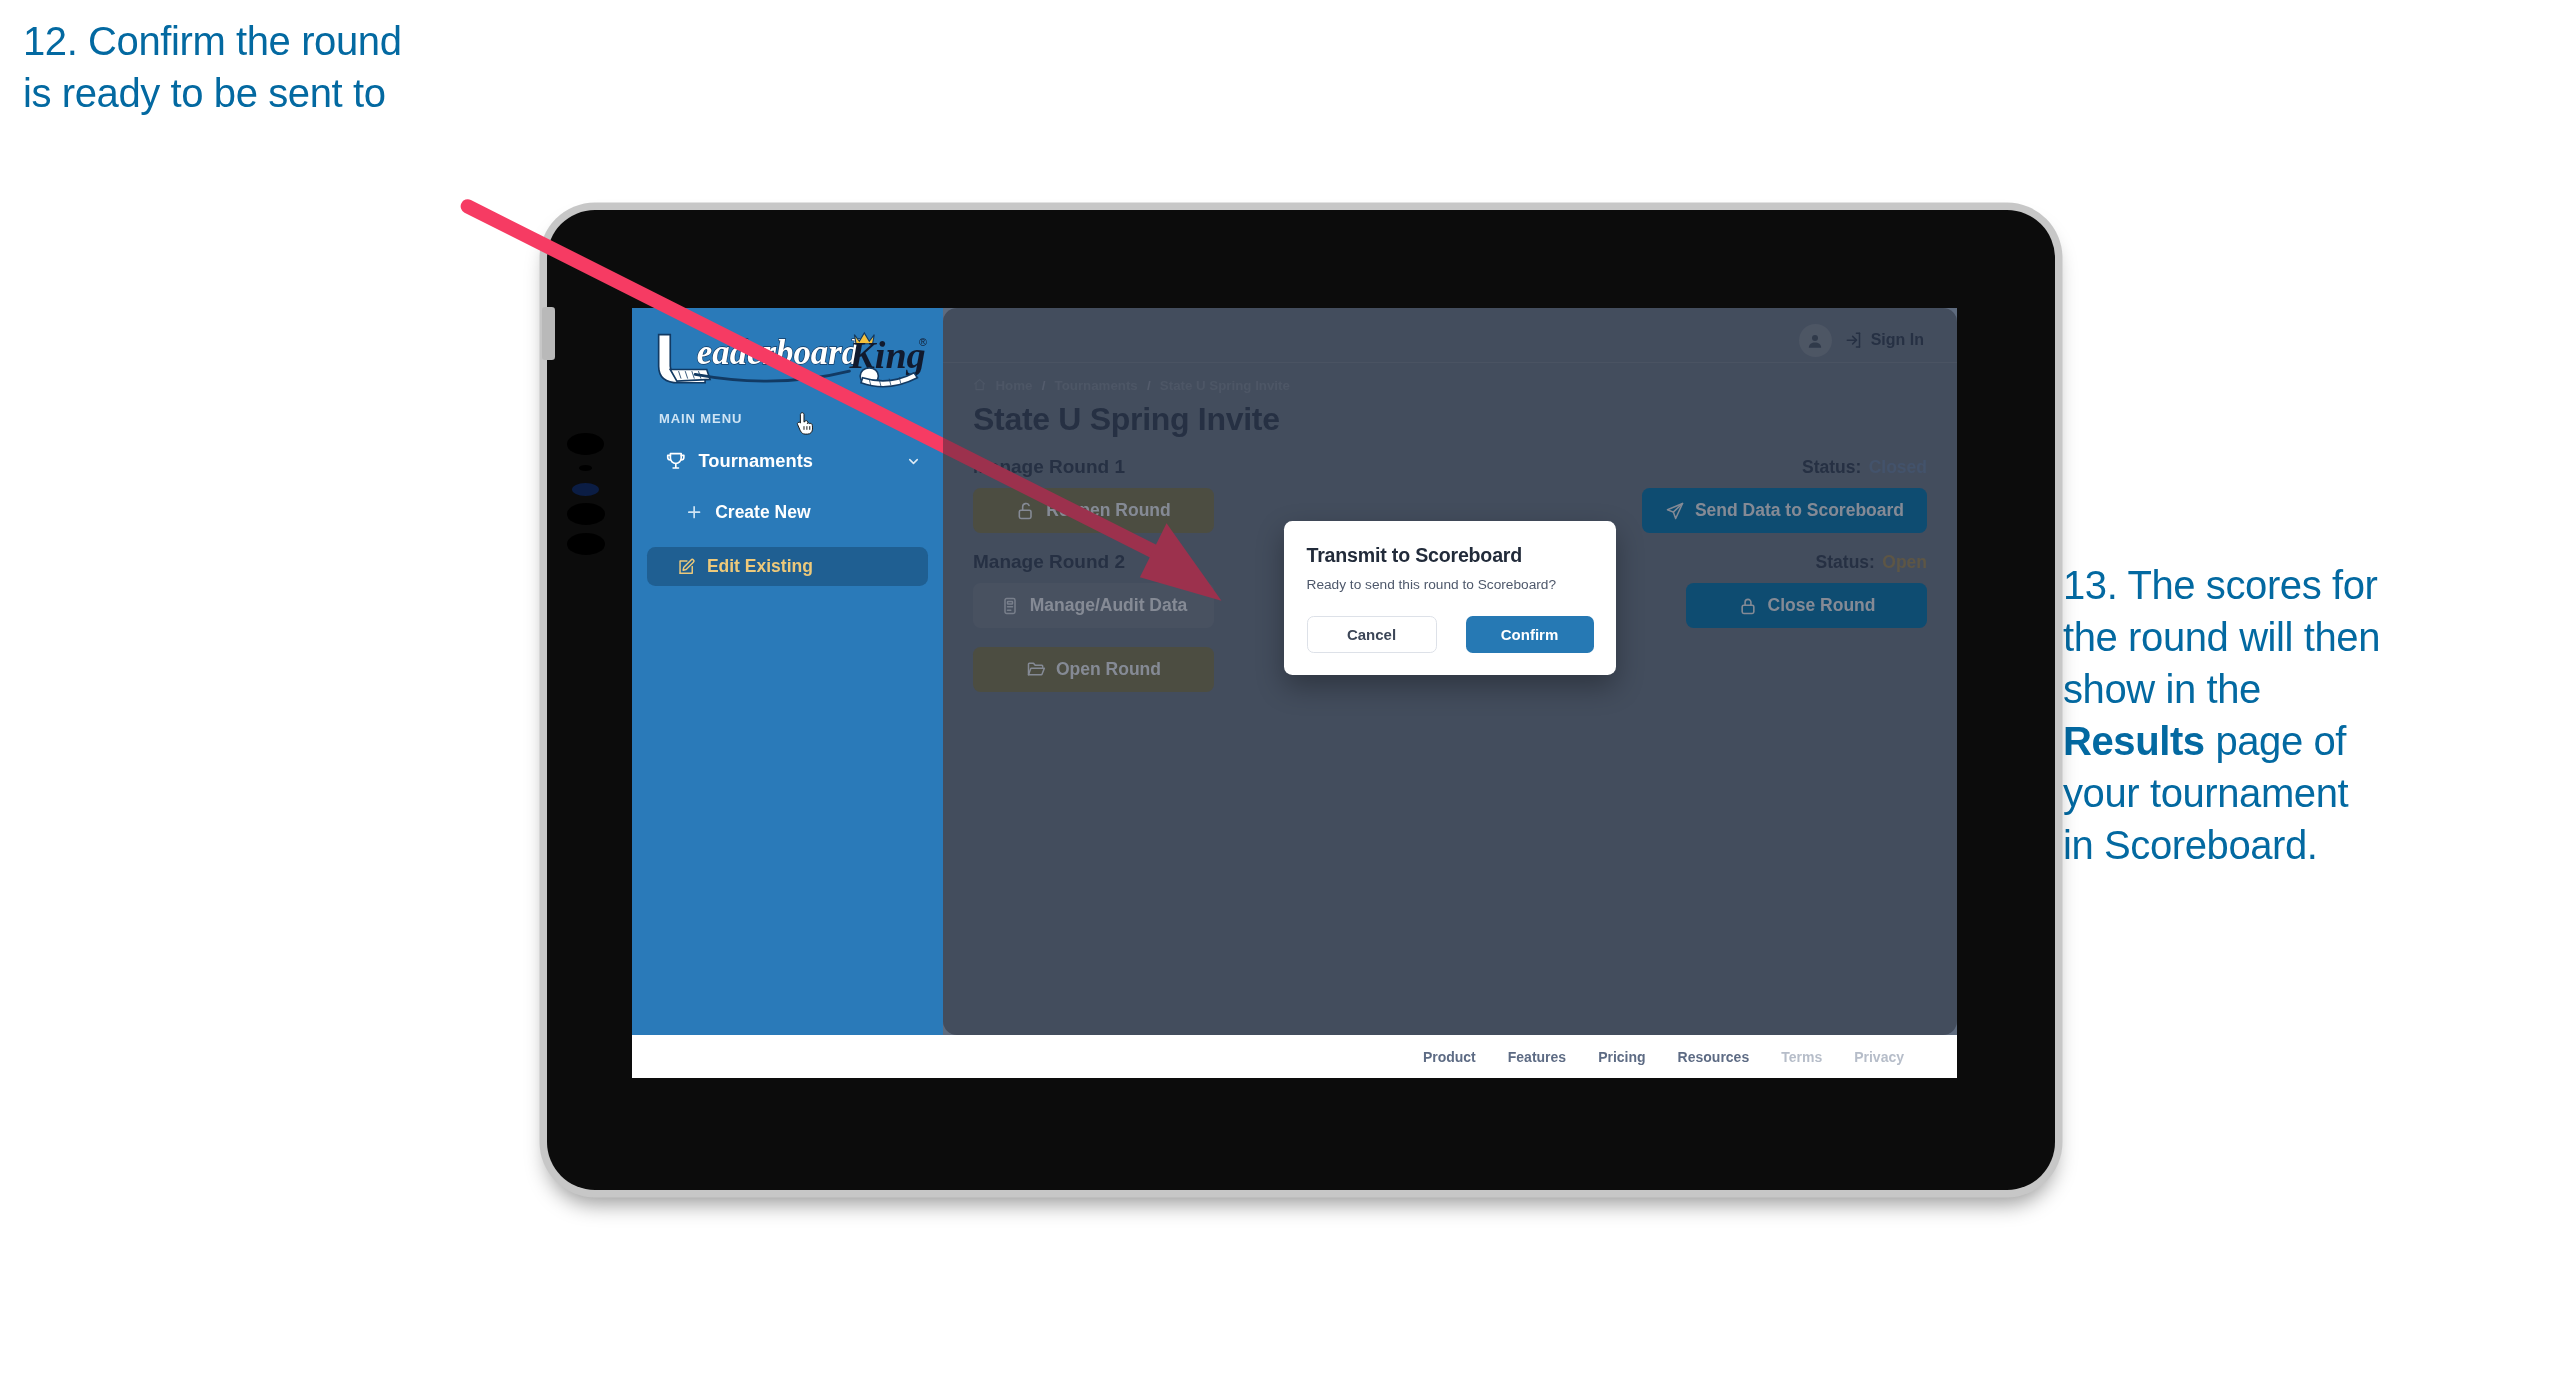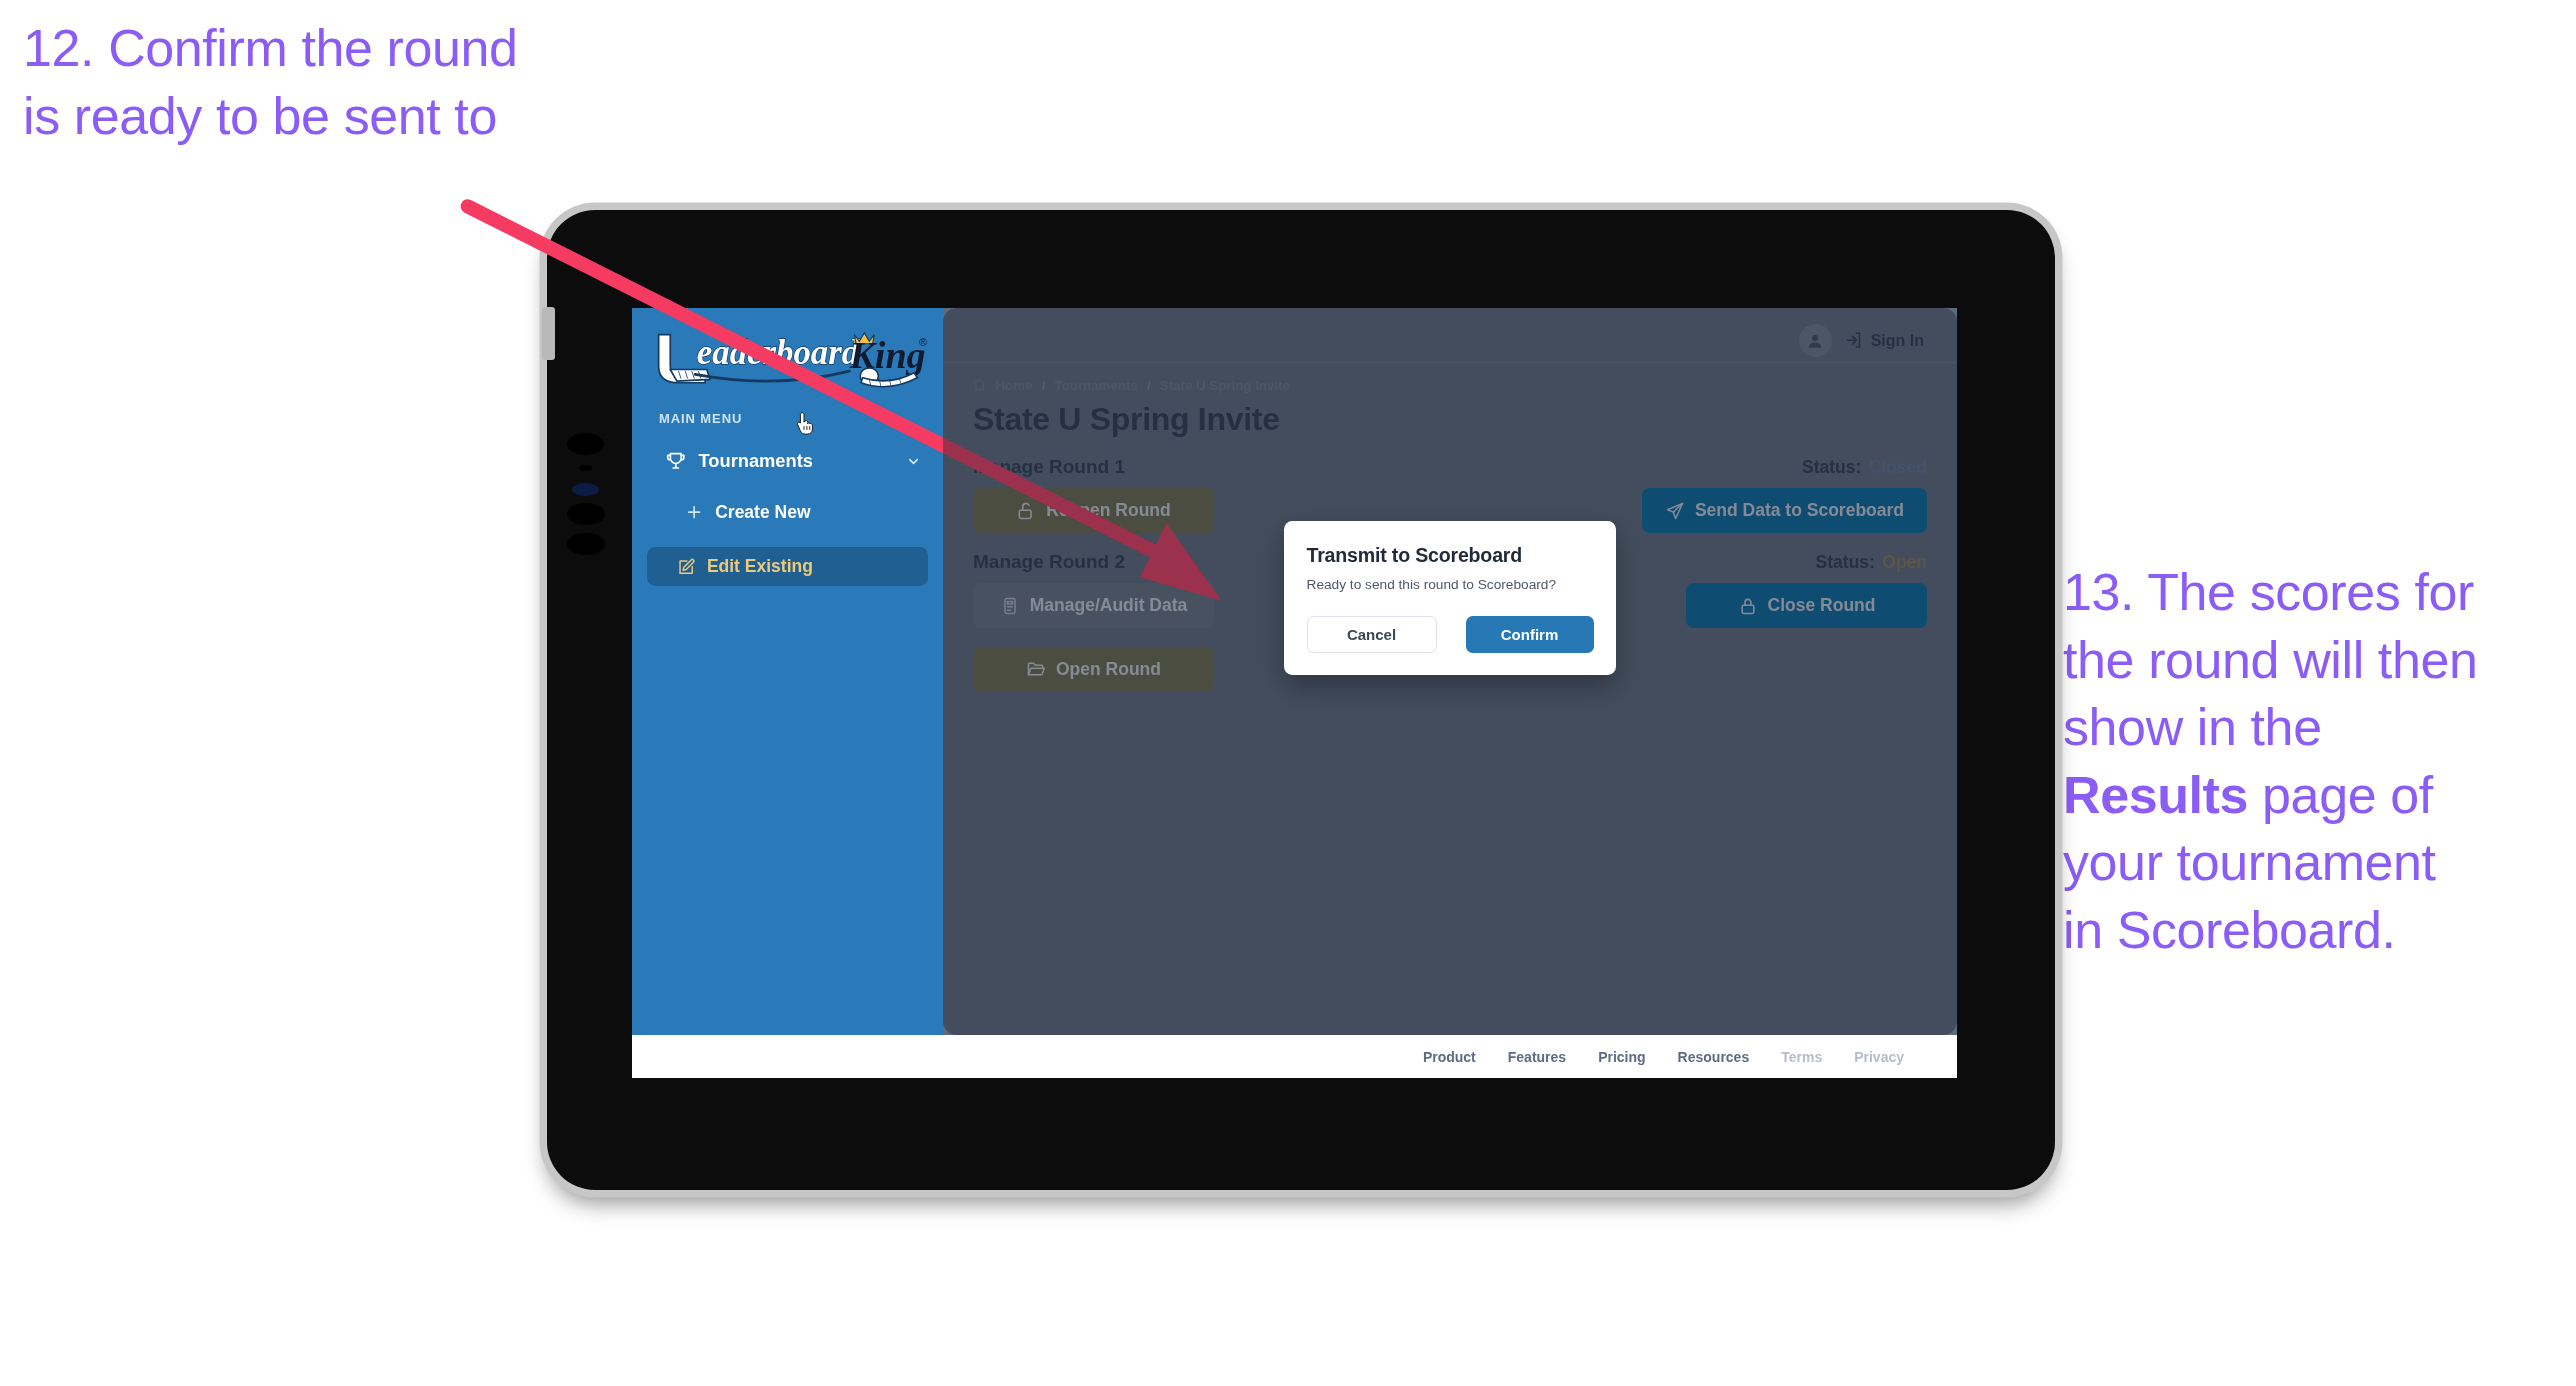--- a/index.html
+++ b/index.html
@@ -7,22 +7,22 @@
     width: 2576px; height: 1386px;
     background: #ffffff;
     font-family: "Liberation Sans", sans-serif;
     overflow: hidden;
   }
   #root { position: relative; width: 2576px; height: 1386px; }
 
   
   .caption {
     position: absolute;
-    color: #8b5cf6;
-    font-size: 52px;
+    color: #0369a1;
+    font-size: 40px;
     line-height: 1.30;
     letter-spacing: -0.4px;
     font-weight: 400;
   }
   .caption b { font-weight: 700; }
   #caption-left  { left: 23px;  top: 15px;  width: 632px; }
   #caption-right { left: 2063px; top: 559px; width: 508px; }
 
   
   #arrow-annotation {
@@ -130,21 +130,21 @@
     border-bottom: 0.8px solid rgba(255,255,255,0.07);
     margin: -5px -30px 0 -30px;
     padding: 0 33px 0 0;
   }
   #avatar {
     width: 33px; height: 33px; border-radius: 50%;
     background: rgba(255,255,255,0.10);
     display:flex; align-items:center; justify-content:center;
   }
   #signin-button {
-    display: flex; align-items: center; gap: 7.5px;
+    display: flex; gap: 7.5px;
     color: #2b3a52; font-size: 16px; font-weight: 700;
   }
   #breadcrumb {
     display: flex; align-items: center; gap: 9.2px;
     margin-top: 15px;
     color: #6e7b8d; font-size: 13.3px; font-weight: 600;
   }
   #breadcrumb .sep { color: #7a8699; }
   #breadcrumb .crumb { color: #6e7b8d; }
   #page-title {

